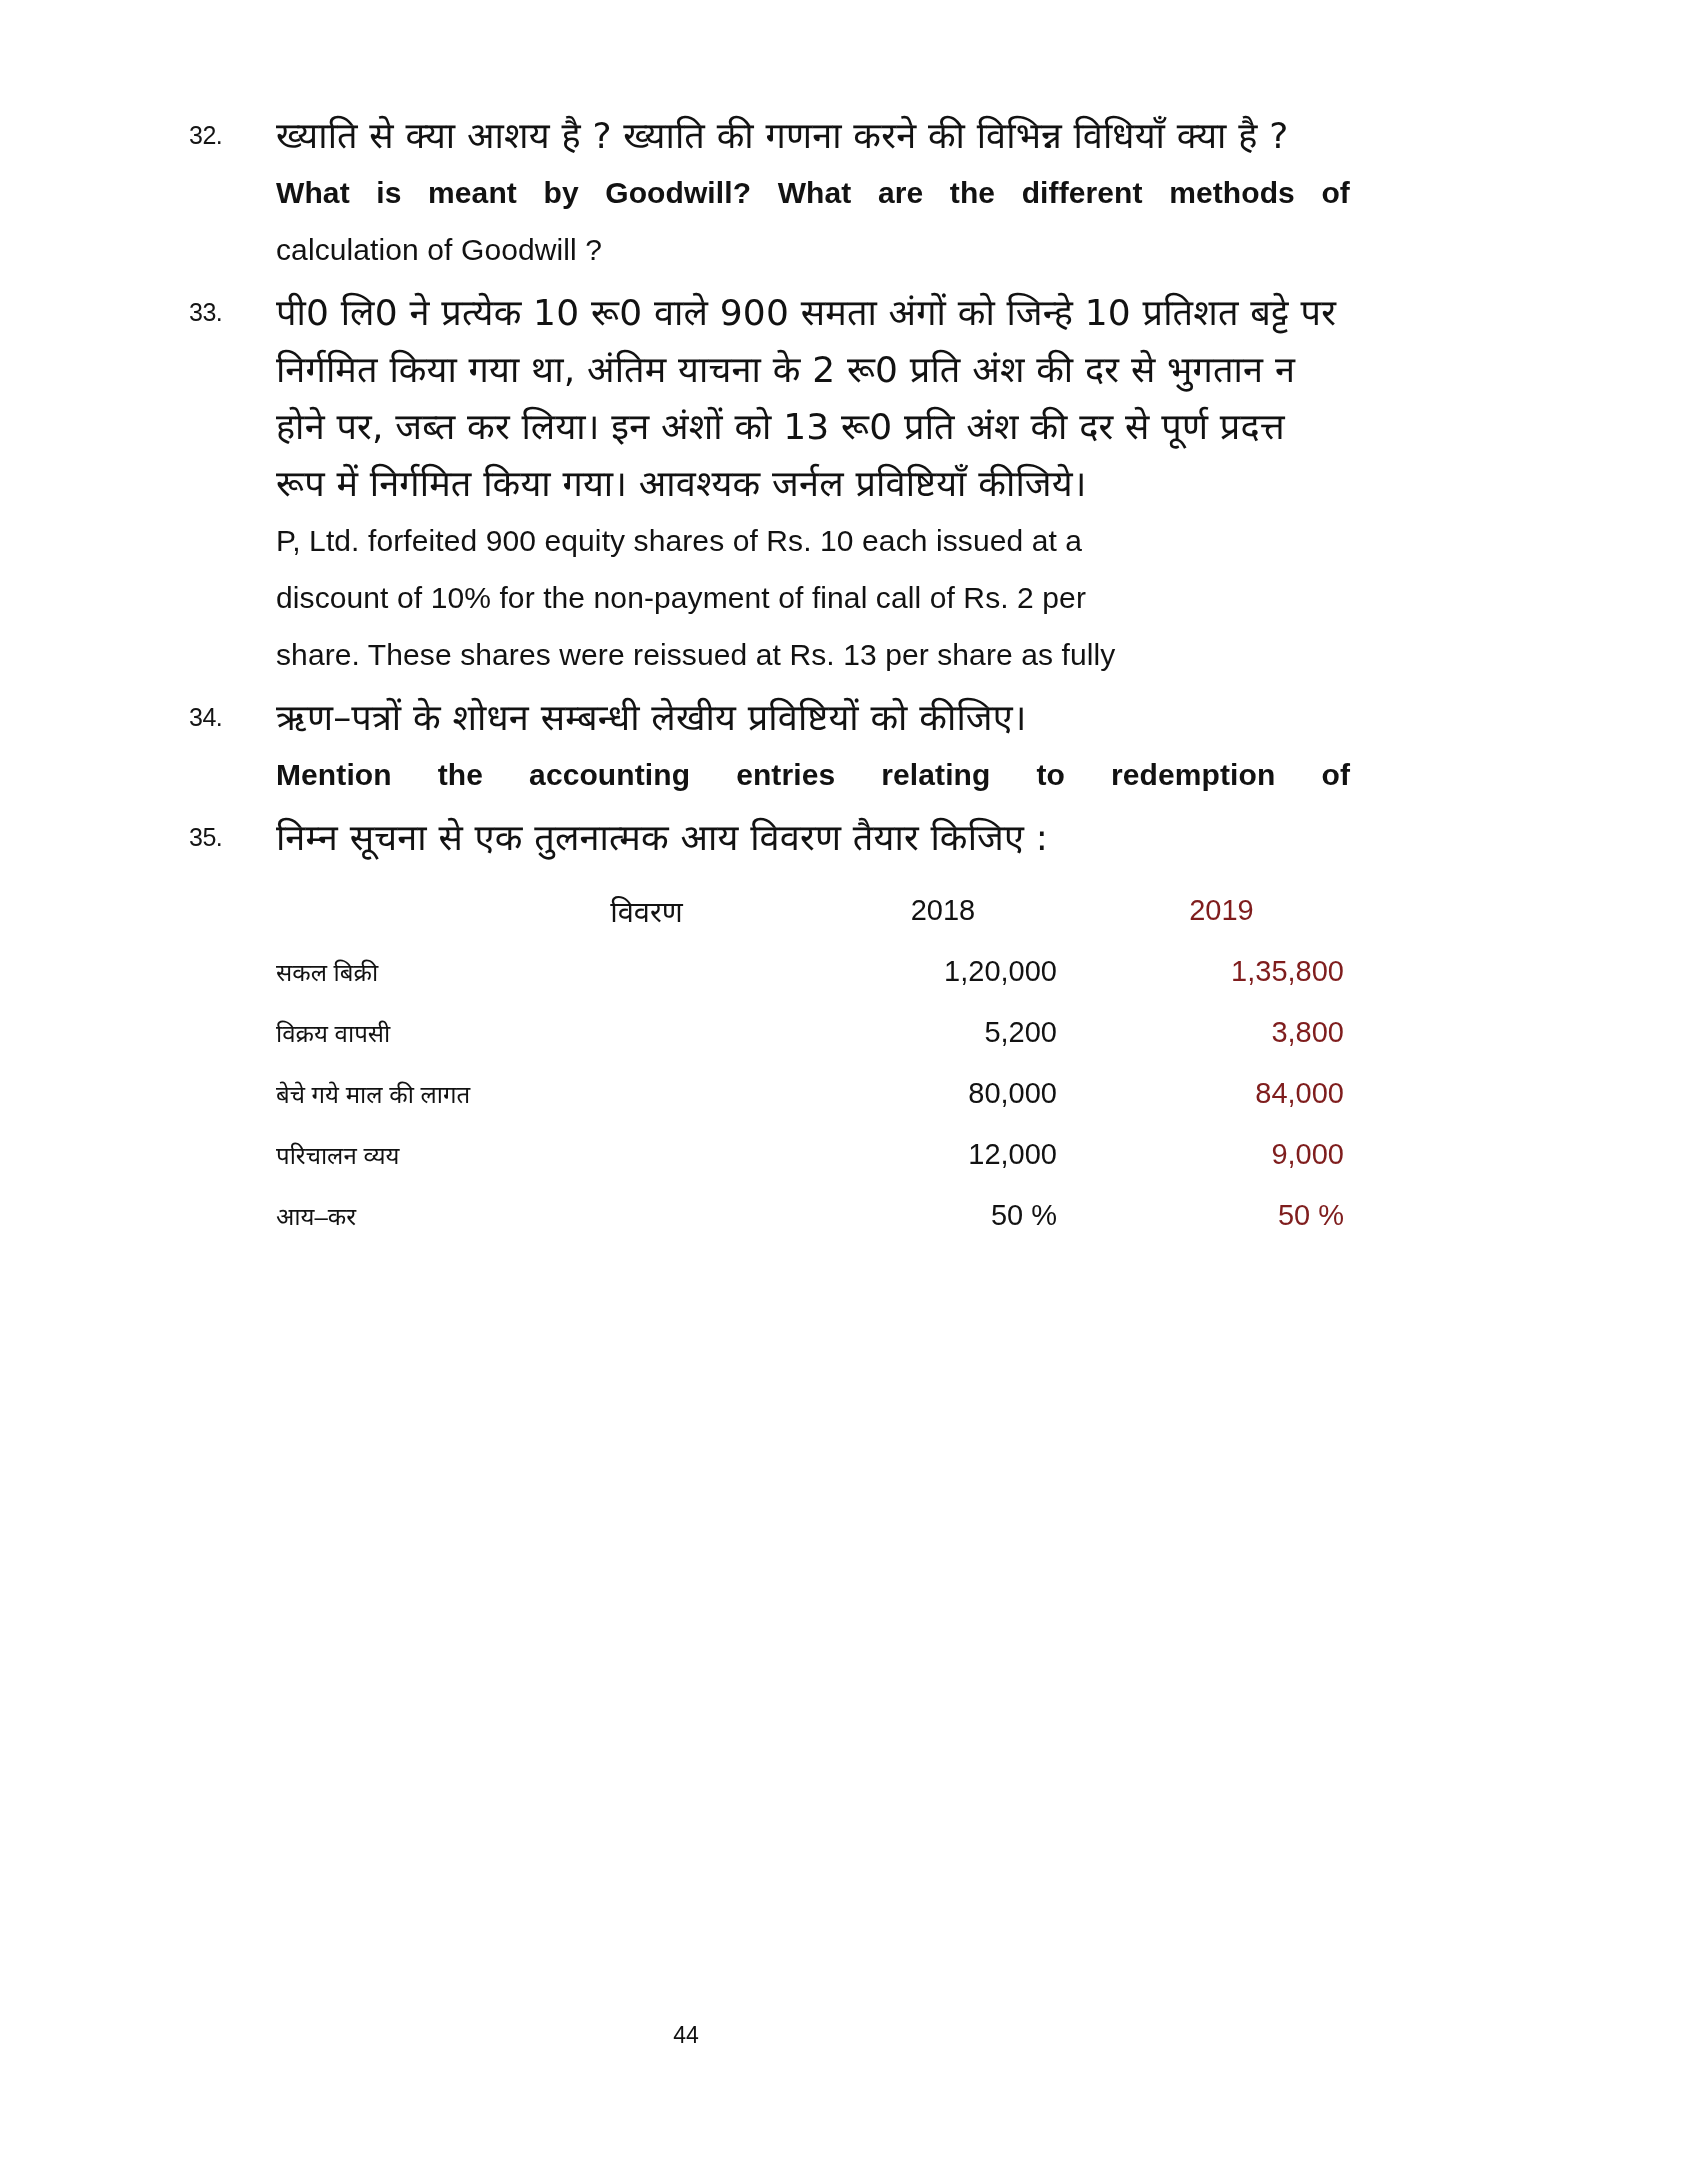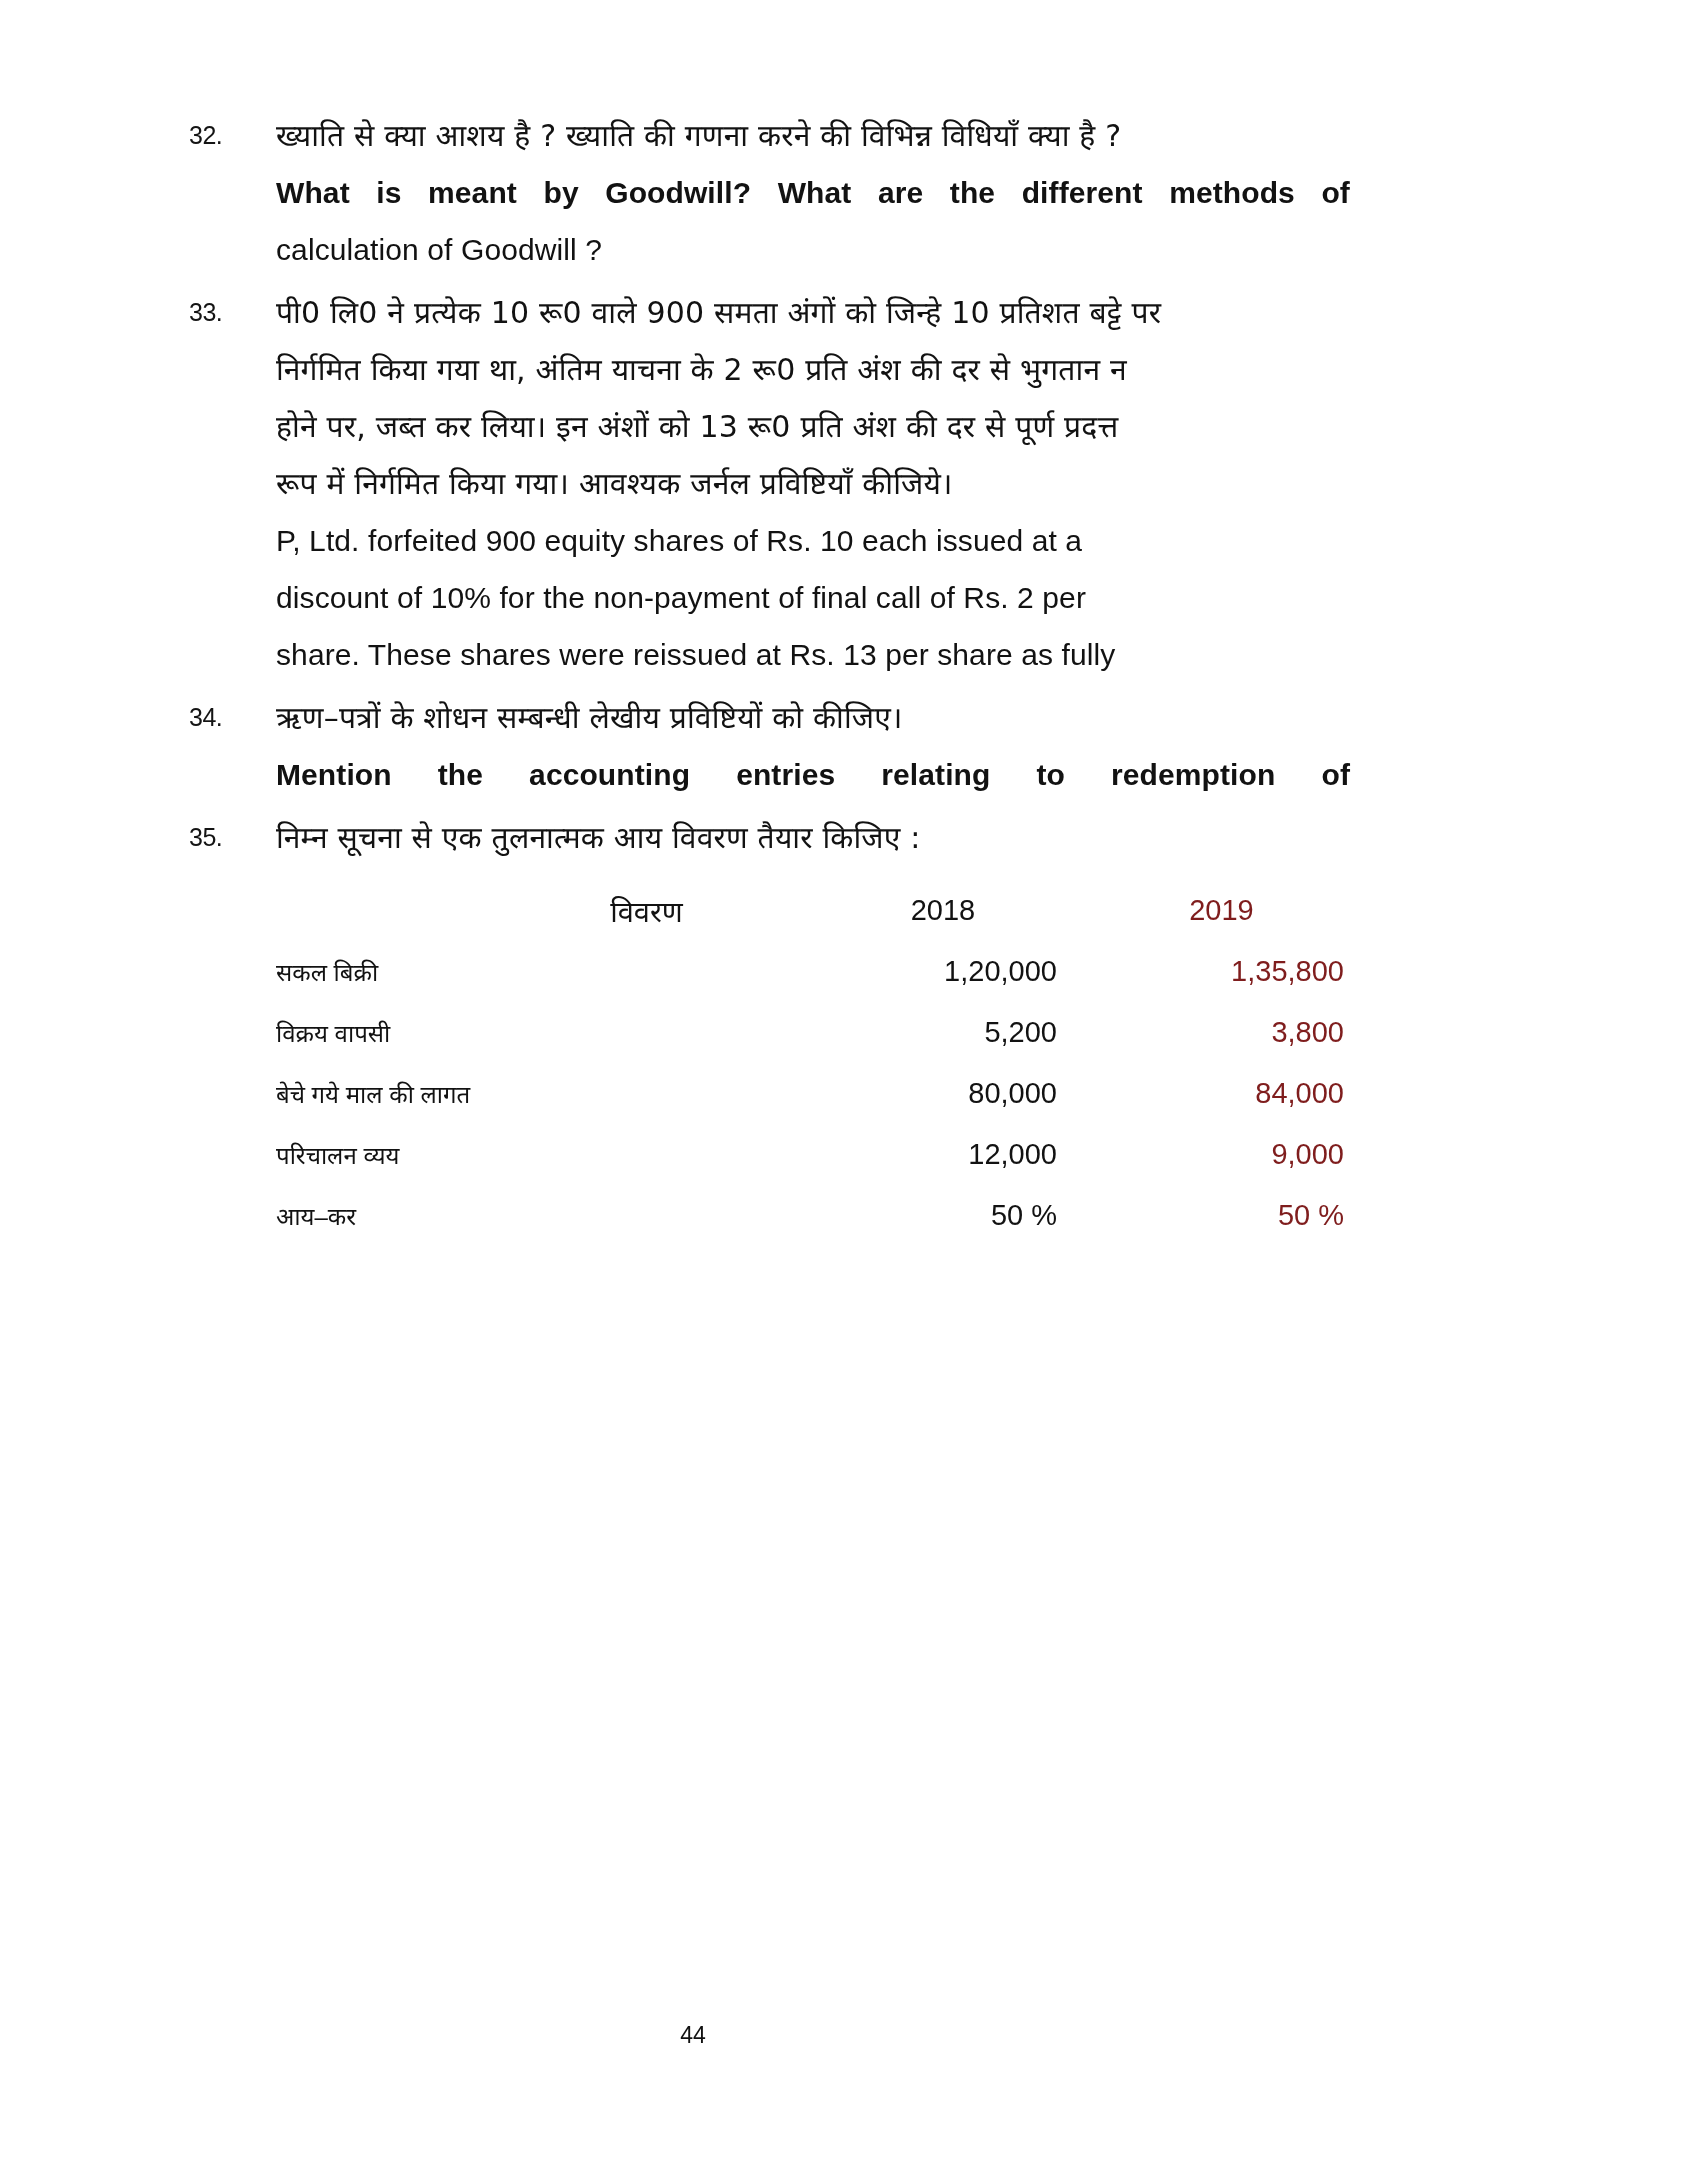--- a/index.html
+++ b/index.html
@@ -56,21 +56,21 @@
   .line {
     line-height: 57px;
     height: 57px;
     font-size: 30px;
     color: #121212;
     white-space: nowrap;
     overflow: visible;
   }
   .line.hi {
     font-family: "DejaVu Sans", "Liberation Sans", sans-serif;
-    font-size: 30px;
+    font-size: 36px;
     letter-spacing: 0.2px;
   }
   .line.en {
     font-family: "Liberation Sans", "DejaVu Sans", sans-serif;
     font-size: 30px;
     letter-spacing: 0.1px;
   }
   
   .line.just {
     display: flex;
@@ -148,21 +148,20 @@
   
   .page-number {
     position: absolute;
     left: 0;
     top: 2022px;
     width: 1372px;
     text-align: center;
     font-size: 23px;
     color: #111;
     font-family: "Liberation Sans", "DejaVu Sans", sans-serif;
-    padding-left: 7px;
   }
 </style>
 </head>
 <body>
 
 <div class="page">
 
   <div class="content">
 
     <div class="q-block">

